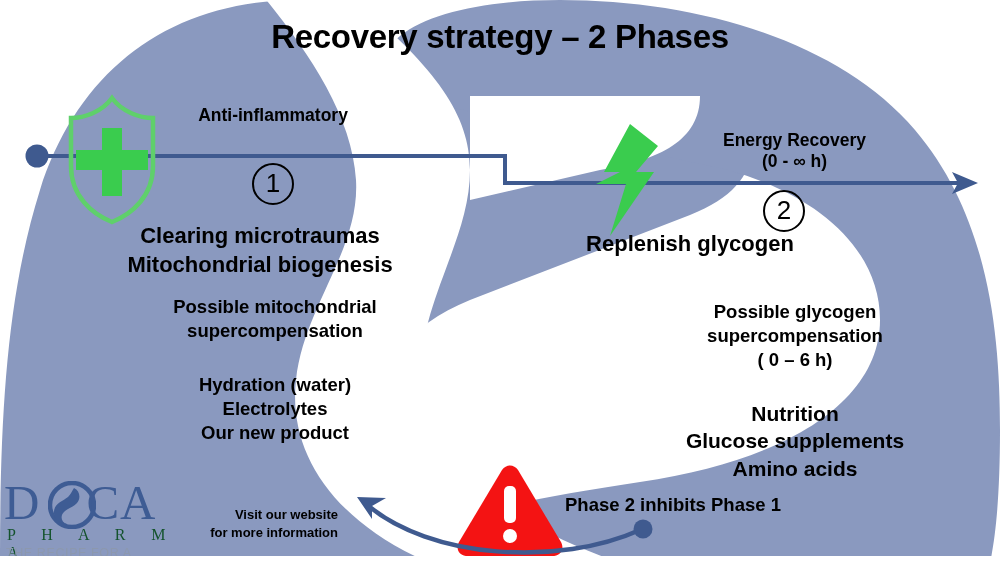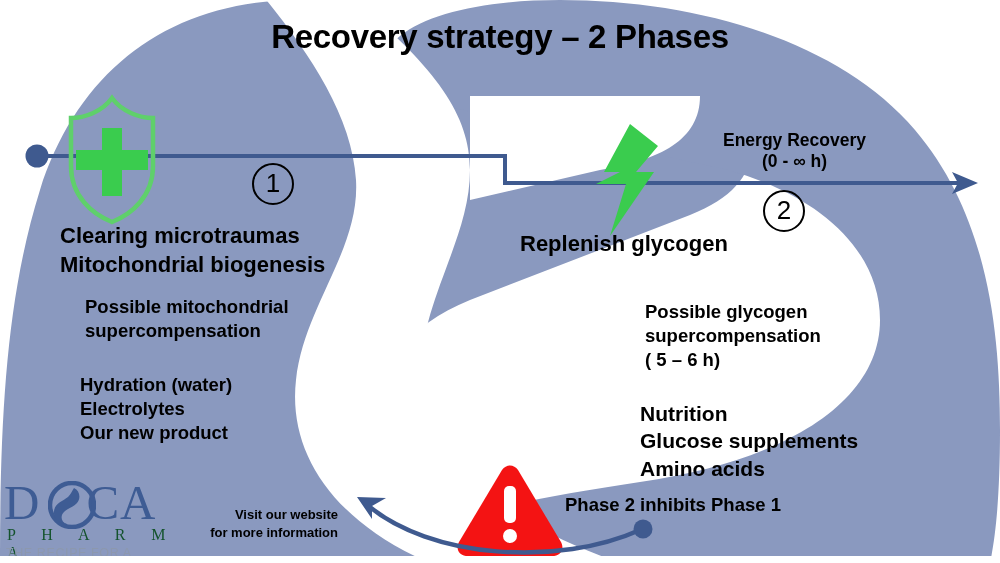--- a/index.html
+++ b/index.html
@@ -59,20 +59,21 @@
     color:#000;
     text-align:center;
     line-height:37px;
   }
   #circle-1{ left:252px; top:163px; }
   #circle-2{ left:763px; top:190px; }
 
   
   .txt{
     position:absolute;
+    text-align:center;
     font-weight:bold;
     color:#000;
     line-height:1.30;
   }
   #left-main{ left:60px; top:222px; width:400px; font-size:22px; }
   #left-super{ left:85px; top:295px; width:380px; font-size:18.5px; }
   #left-list{ left:80px; top:373px; width:390px; font-size:18.5px; }
 
   #replenish{ left:520px; top:230px; width:340px; font-size:22px; }
   #right-super{ left:645px; top:300px; width:300px; font-size:18.5px; }
@@ -192,20 +193,21 @@
 
   <svg class="layer" viewBox="0 0 1000 563">
     <path d="M 365 503 C 430 560 560 566 640 530" fill="none" stroke="#3F5A8F" stroke-width="4.5" stroke-linecap="round"></path>
     <path d="M 357 497 L 386 498 L 372 506 L 372 519 Z" fill="#3F5A8F"></path>
     <circle cx="643" cy="529" r="9.5" fill="#3F5A8F"></circle>
   </svg>
 
   <div id="page-title">Recovery strategy – 2 Phases</div>
 
   <div id="phase1-head" class="phase-head">
+    <div>Anti-inflammatory</div>
   </div>
   <div id="circle-1" class="circle-num">1</div>
 
   <div id="left-main" class="txt">
     <div>Clearing microtraumas</div>
     <div>Mitochondrial biogenesis</div>
   </div>
   <div id="left-super" class="txt">
     <div>Possible mitochondrial</div>
     <div>supercompensation</div>
@@ -221,21 +223,21 @@
     <div>(0 - ∞ h)</div>
   </div>
   <div id="circle-2" class="circle-num">2</div>
 
   <div id="replenish" class="txt">
     <div>Replenish glycogen</div>
   </div>
   <div id="right-super" class="txt">
     <div>Possible glycogen</div>
     <div>supercompensation</div>
-    <div>( 5 – 6 h)</div>
+    <div>( 0 – 6 h)</div>
   </div>
   <div id="right-list" class="txt">
     <div>Nutrition</div>
     <div>Glucose supplements</div>
     <div>Amino acids</div>
   </div>
 
   <div id="inhibit-note" class="txt">Phase 2 inhibits Phase 1</div>
 
   <div id="website-note">

